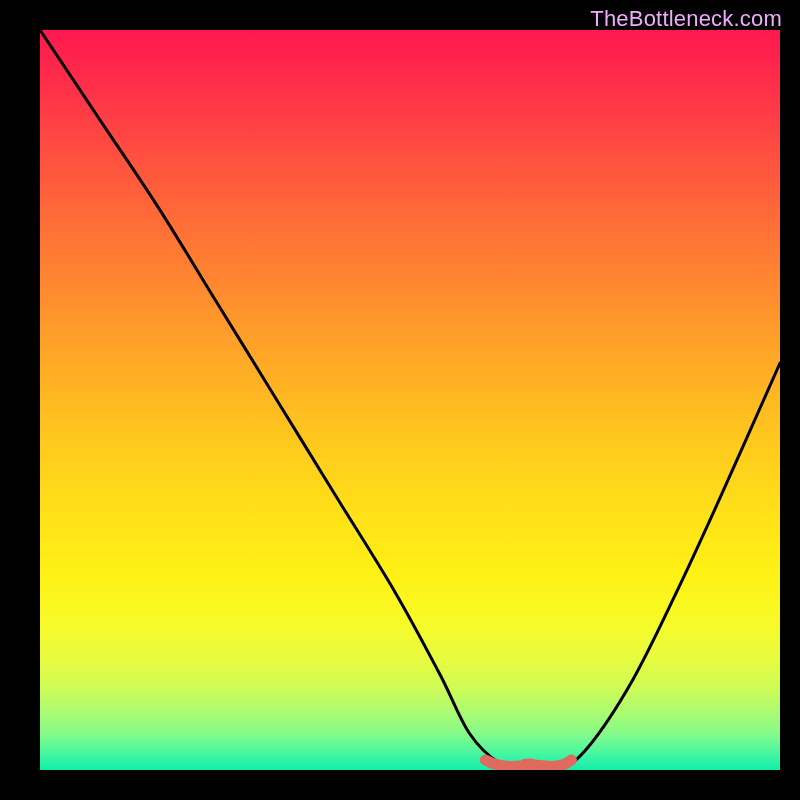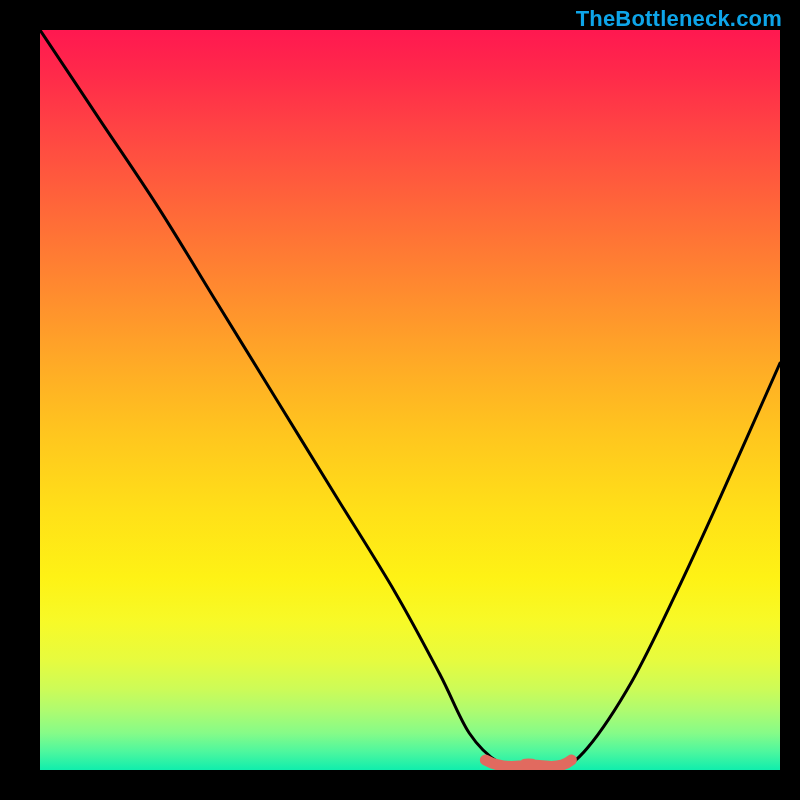--- a/index.html
+++ b/index.html
@@ -8,23 +8,23 @@
     height: 800px;
     background: #000;
     position: relative;
     font-family: Arial, Helvetica, sans-serif;
     overflow: hidden;
   }
   .watermark {
     position: absolute;
     top: 6px;
     right: 18px;
-    color: #0ea5e9;
+    color: #f0abfc;
     font-size: 22px;
-    font-weight: 700;
+    font-weight: 400;
     z-index: 5;
     letter-spacing: 0.2px;
   }
   .plot-area {
     position: absolute;
     left: 40px;
     top: 30px;
     width: 740px;
     height: 740px;
     overflow: hidden;

